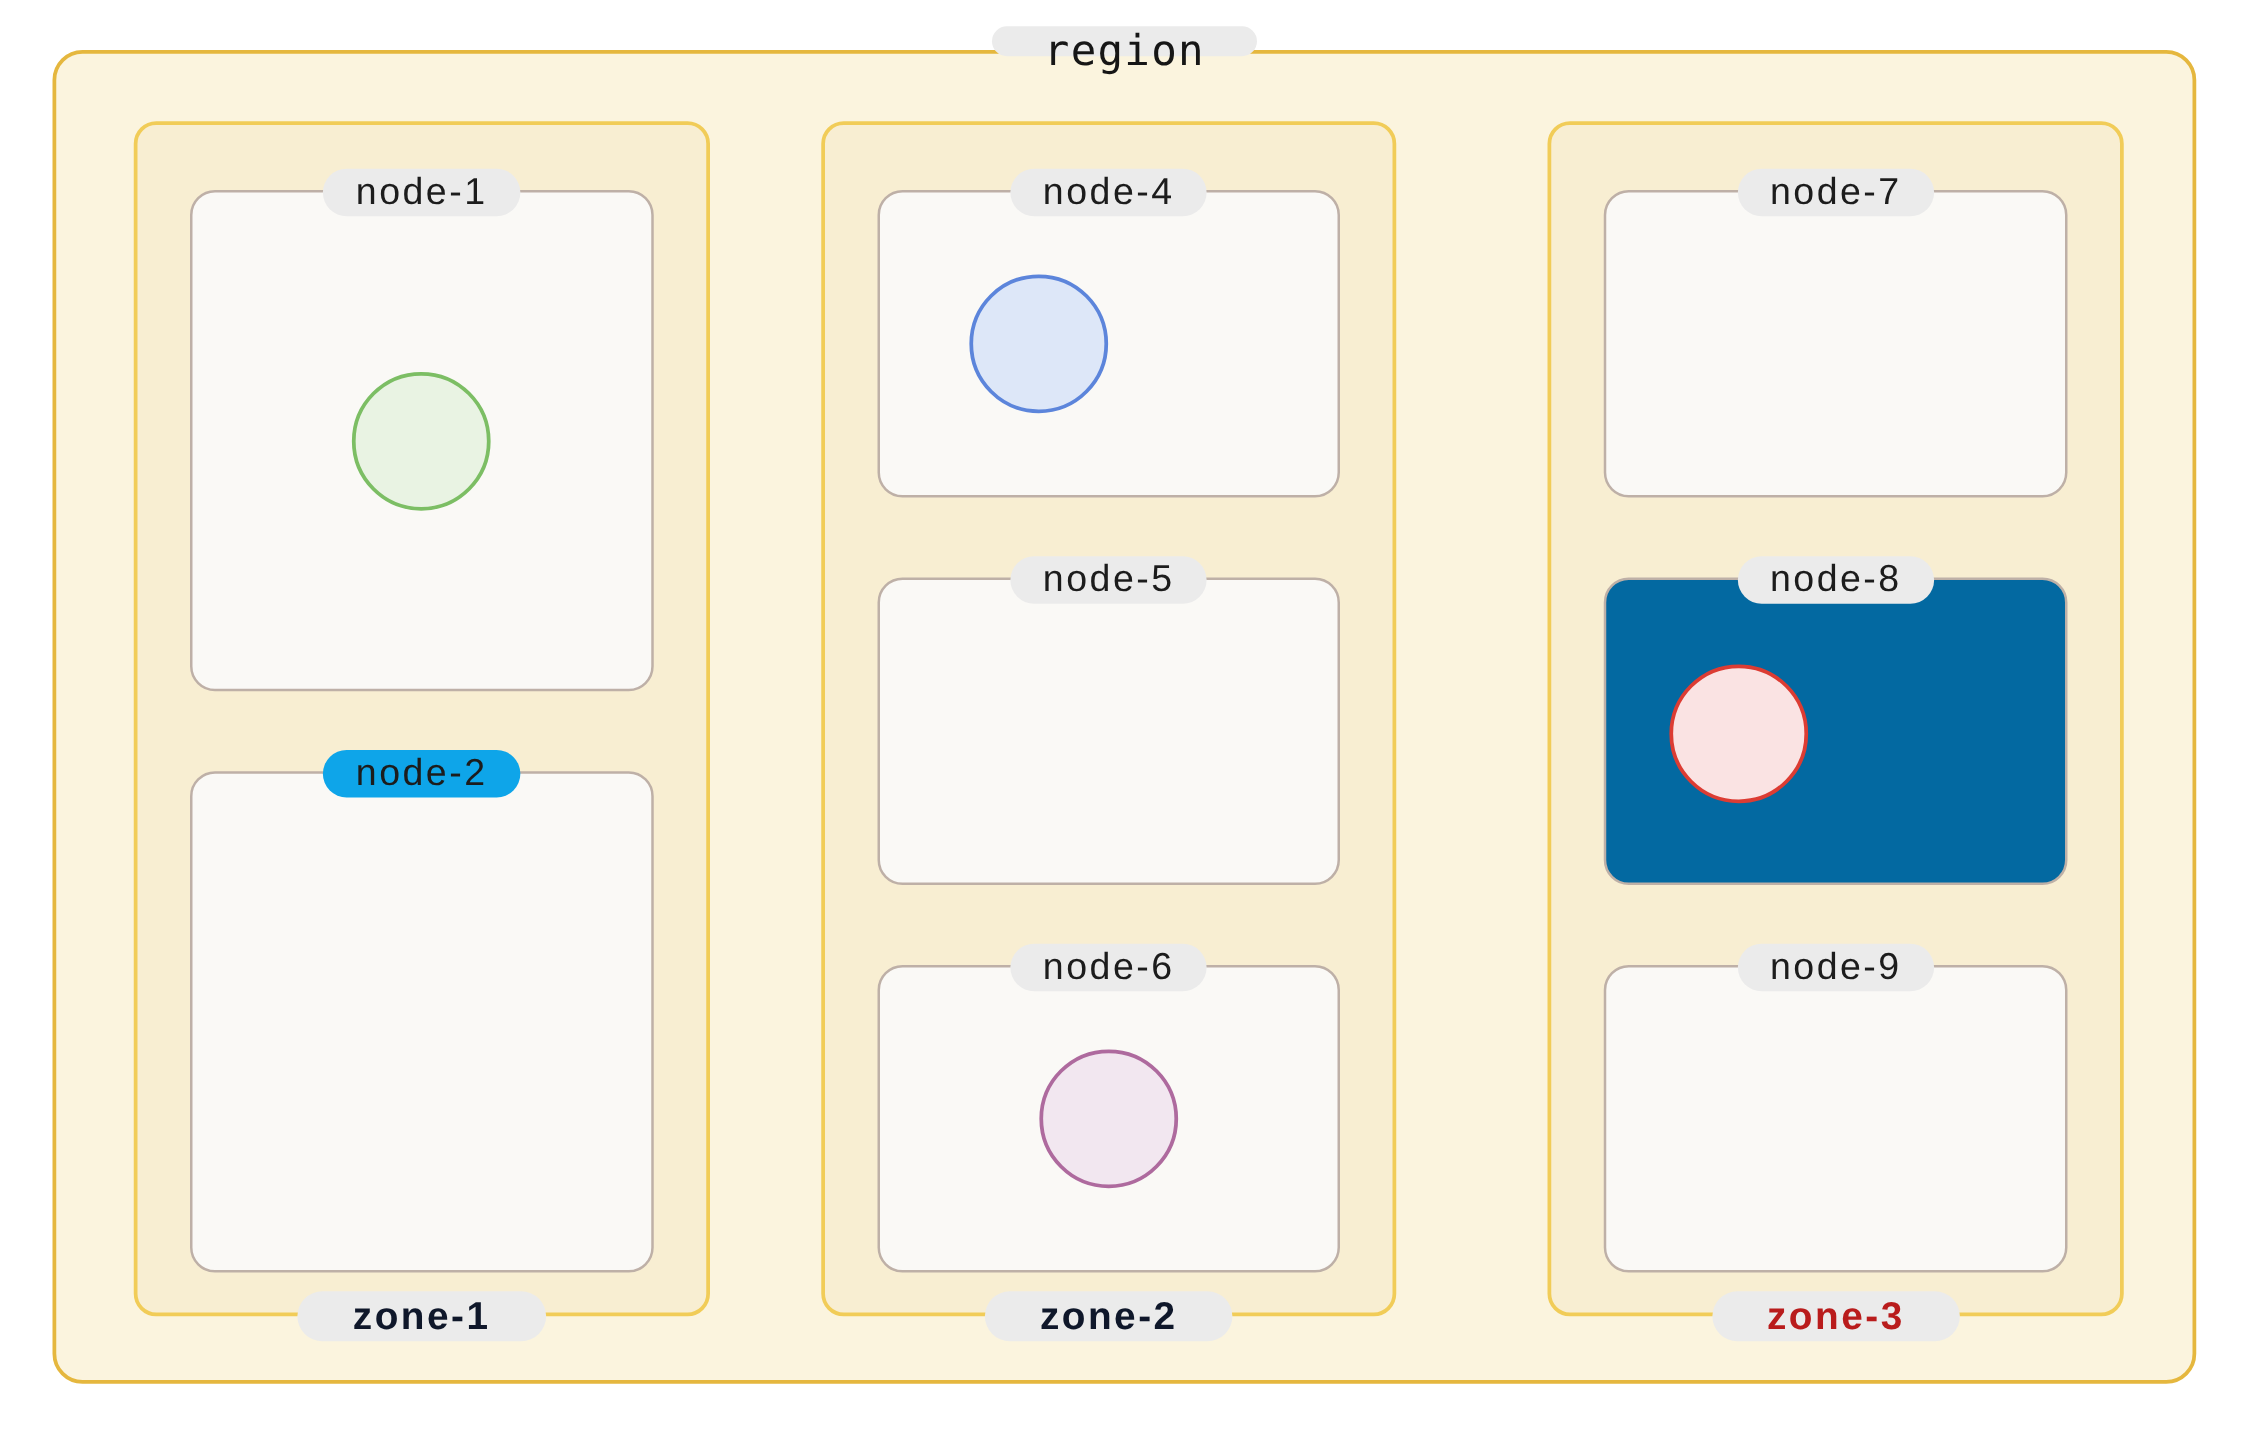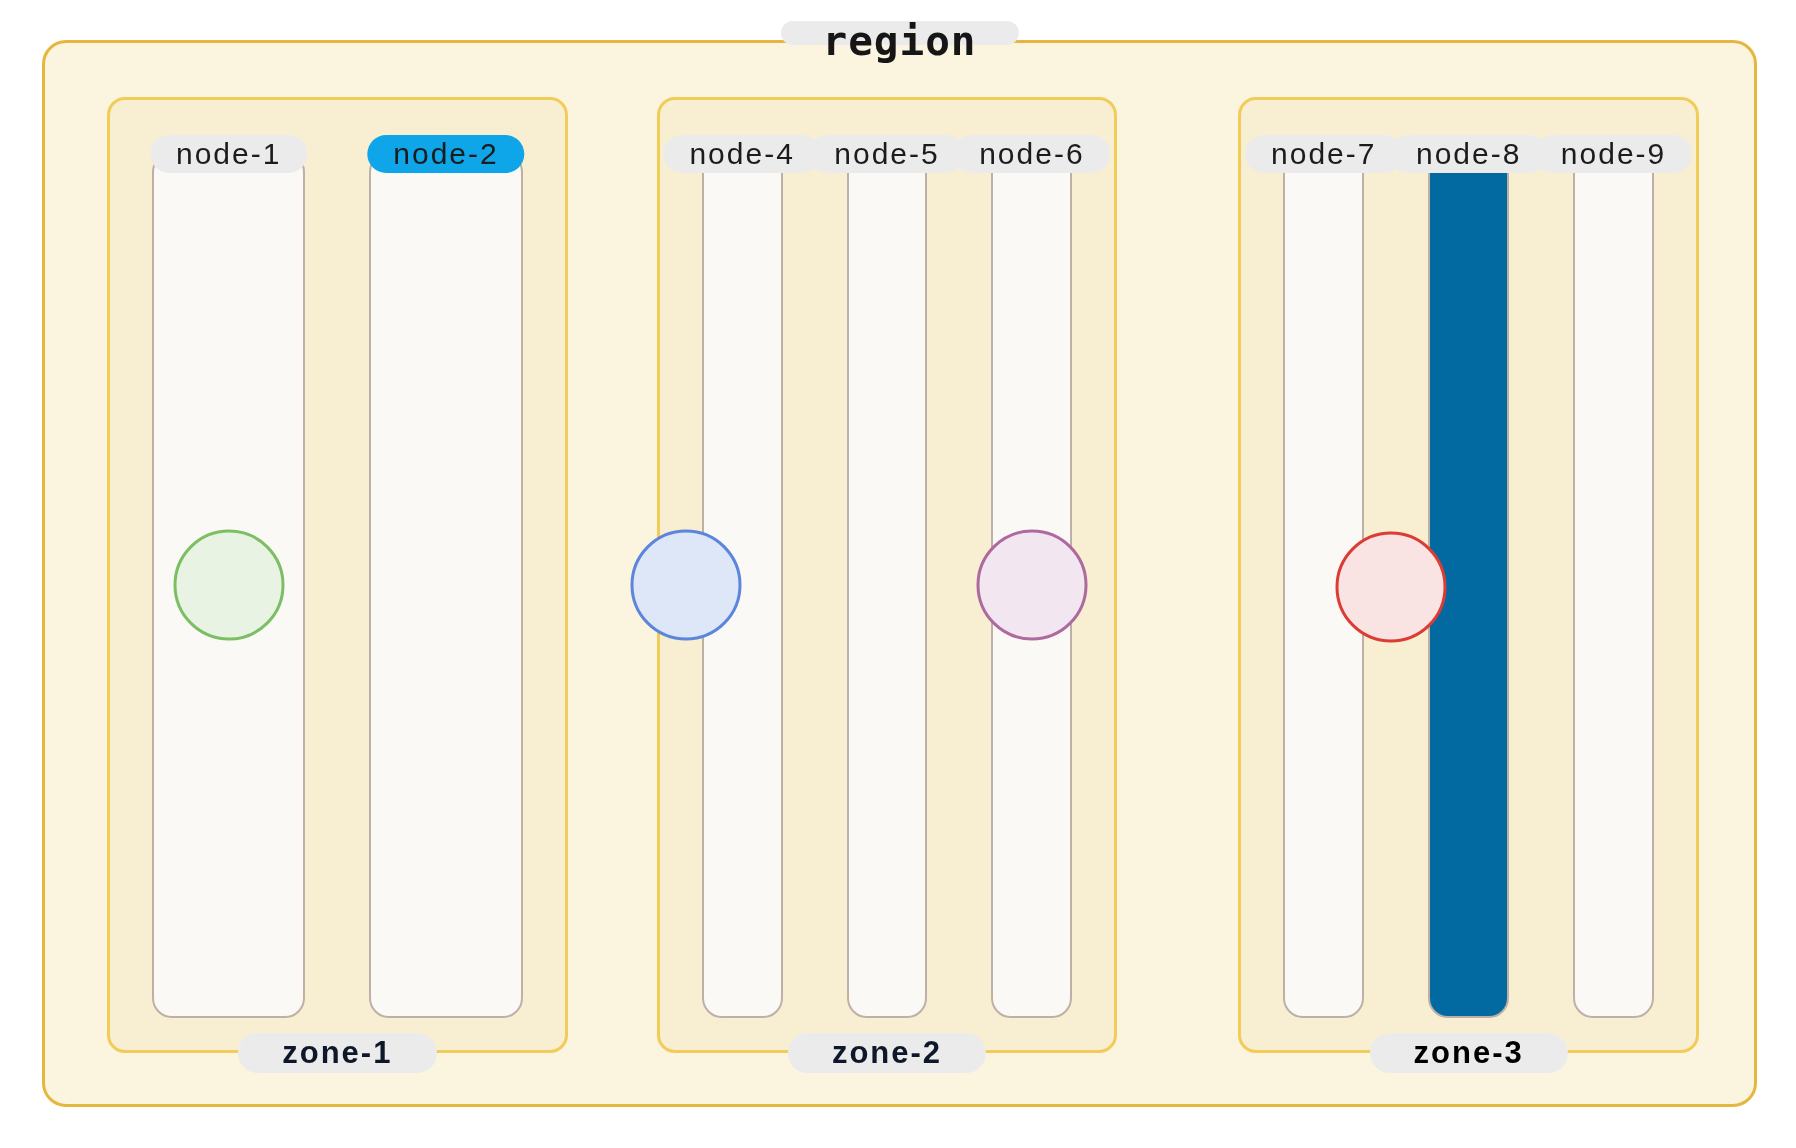--- a/index.html
+++ b/index.html
@@ -27,21 +27,21 @@
   }
 
   
   .zone {
     position: relative;
     flex: 1;
     border: 3px solid #f1cc58;
     background: #f8eed2;
     border-radius: 18px;
     display: flex;
-    flex-direction: row;
+    flex-direction: column;
     gap: 64px;
     padding: 52px 42px 32px;
   }
 
   
   .node {
     position: relative;
     flex: 1;
     border: 2.5px solid #beb0a7;
     background: #faf9f6;
@@ -73,22 +73,22 @@
     height: 40px; line-height: 40px;
     padding: 0 44px;
     font-size: 31px;
     font-weight: 700;
     letter-spacing: 2px;
   }
   .region-pill {
     top: -22px;
     height: 24px; line-height: 40px;
     padding: 0 42px;
-    font-size: 41px;
-    font-weight: 700;
+    font-size: 34px;
+    font-weight: 400;
     letter-spacing: 1px;
     font-family: "DejaVu Sans Mono", monospace;
   }
 
   
   .status-circle {
     position: absolute;
     left: 50%; top: 50%;
     width: 111px; height: 111px;
     border: 3px solid #999;
@@ -136,16 +136,16 @@
     <div class="node" style="background-color: rgb(250, 249, 246); border-color: rgb(190, 176, 167);">
       <span class="pill node-pill" style="background-color: rgb(235, 235, 235);">node-7</span>
     </div>
     <div class="node" style="background-color: #0369a1; border-color: rgb(190, 176, 167);">
       <span class="pill node-pill" style="background-color: rgb(235, 235, 235);">node-8</span>
       <span class="status-circle shift-c" style="border-color: rgb(220, 60, 51); background-color: rgb(250, 227, 227);"></span>
     </div>
     <div class="node" style="background-color: rgb(250, 249, 246); border-color: rgb(190, 176, 167);">
       <span class="pill node-pill" style="background-color: rgb(235, 235, 235);">node-9</span>
     </div>
-    <span class="pill zone-pill" style="background-color: rgb(235, 235, 235); color: #000000;">zone-3</span>
+    <span class="pill zone-pill" style="background-color: rgb(235, 235, 235); color: #b91c1c;">zone-3</span>
   </section>
 
 </main>
 
 </body></html>

